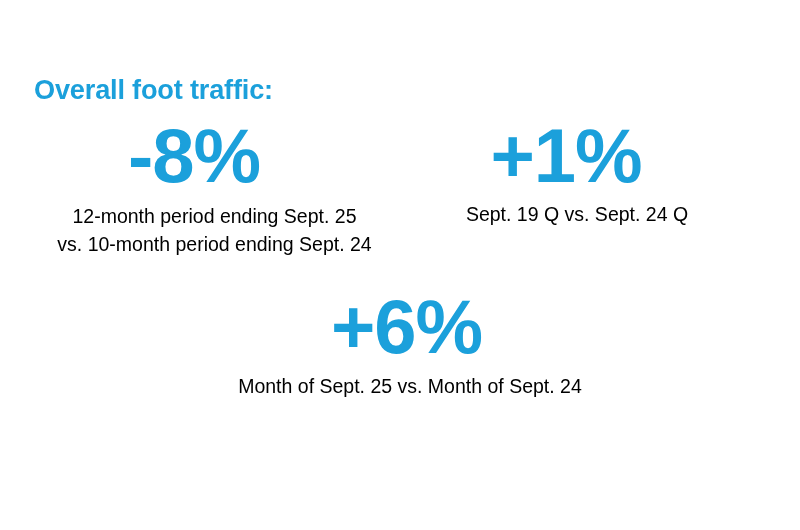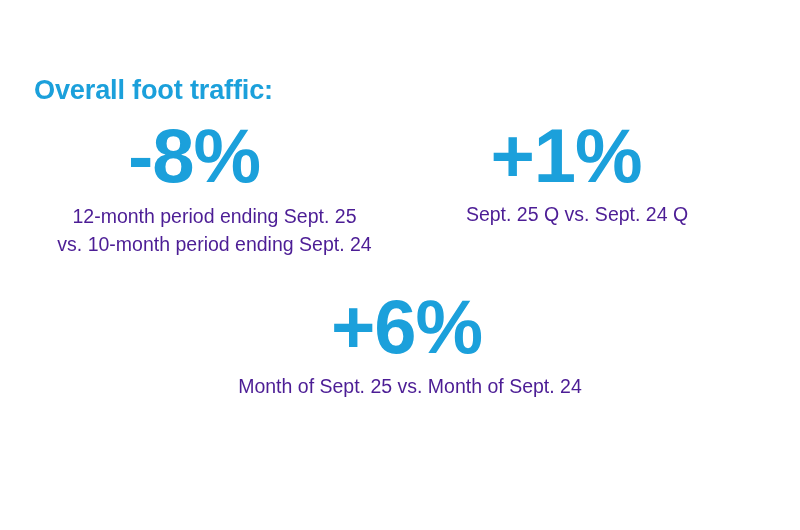--- a/index.html
+++ b/index.html
@@ -49,21 +49,21 @@
     font-weight: bold;
     color: #1BA0DB;
     white-space: nowrap;
     line-height: 1;
     letter-spacing: -1px;
   }
 
   .stat-caption {
     font-family: "Liberation Sans", sans-serif;
     font-weight: normal;
-    color: #4c1d95;
+    color: #000000;
     white-space: nowrap;
   }
 
   
   #stat-twelve-month {
     left: 0px;
     top: 118px;
     width: 430px;
   }
   #stat-twelve-month .stat-value {
@@ -125,21 +125,21 @@
     <div class="stat-value">-8%</div>
     <div class="stat-caption">
       <span class="caption-line">12-month period ending Sept. 25</span>
       <span class="caption-line">vs. 10-month period ending Sept. 24</span>
     </div>
   </div>
 
   <div class="stat" id="stat-quarter">
     <div class="stat-value">+1%</div>
     <div class="stat-caption">
-      <span class="caption-line">Sept. 25 Q vs. Sept. 24 Q</span>
+      <span class="caption-line">Sept. 19 Q vs. Sept. 24 Q</span>
     </div>
   </div>
 
   <div class="stat" id="stat-month">
     <div class="stat-value">+6%</div>
     <div class="stat-caption">
       <span class="caption-line">Month of Sept. 25 vs. Month of Sept. 24</span>
     </div>
   </div>
 

